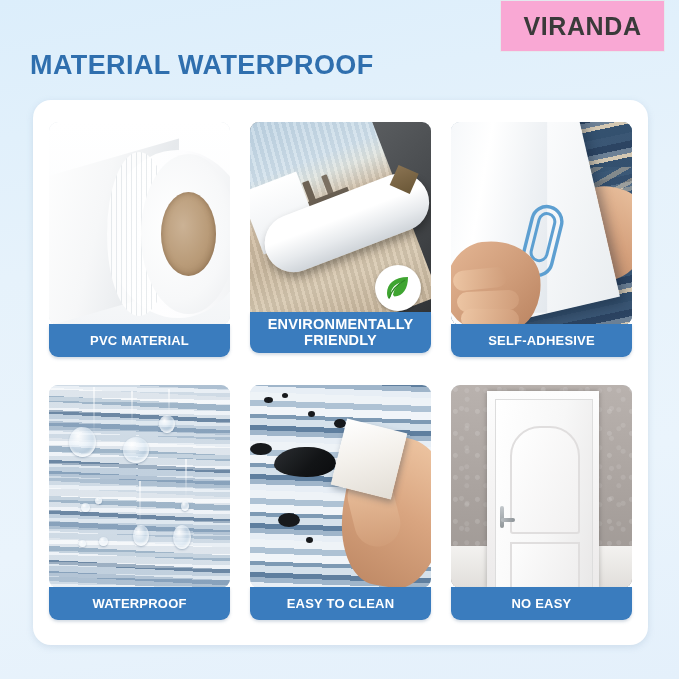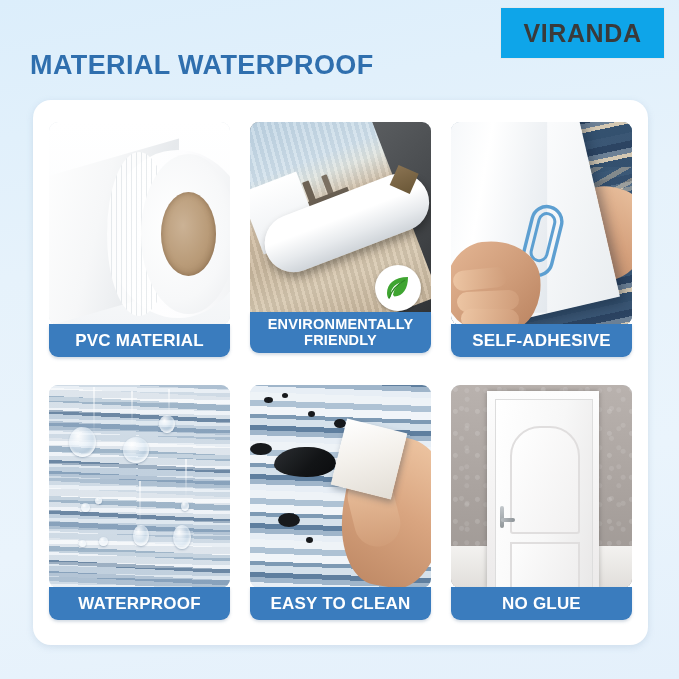--- a/index.html
+++ b/index.html
@@ -5,22 +5,22 @@
   html,body{margin:0;padding:0;}
   body{
     width:679px;height:679px;overflow:hidden;
     font-family:"Liberation Sans", sans-serif;
     background:linear-gradient(170deg,#dceefb 0%,#e6f2fb 35%,#eaf4fc 70%,#e4f0fb 100%);
   }
   .page{position:relative;width:679px;height:679px;}
 
   
   .brand-box{
-    position:absolute;left:500px;top:7px;width:163px;height:50px;
-    background:#0ea5e9;border:1px solid #e3e9ee;
+    position:absolute;left:500px;top:0;width:163px;height:50px;
+    background:#f9a8d4;border:1px solid #e3e9ee;
     display:flex;align-items:center;justify-content:center;
   }
   .brand-text{
     font-size:25px;font-weight:bold;color:#3a3a3a;letter-spacing:.6px;
     font-family:"Liberation Sans", sans-serif;
   }
 
   
   .heading{
     position:absolute;left:30px;top:50px;
@@ -49,21 +49,21 @@
   .label{
     position:absolute;left:0;top:202px;width:181px;height:33px;
     background:#3a7cbe;
     border-radius:0 0 9px 9px;
     display:flex;align-items:center;justify-content:center;
     text-align:center;
     box-shadow:0 2px 3px rgba(90,120,150,.25);
   }
   .label.tall{top:190px;height:41px;}
   .label span{
-    color:#ffffff;font-size:17px;font-weight:bold;letter-spacing:.2px;line-height:1.05;
+    color:#ffffff;font-size:13px;font-weight:bold;letter-spacing:.2px;line-height:1.05;
   }
   .label.tall span{font-size:14.5px;}
 
   
   .pvc-bg{position:absolute;inset:0;background:
       linear-gradient(180deg,#ffffff 0%,#fbfcfd 55%,#f3f5f7 100%);}
   .pvc-sheet{
     position:absolute;left:-20px;top:38px;width:150px;height:150px;
     background:linear-gradient(105deg,#ffffff 0%,#f6f7f8 45%,#e6e9ec 78%,#f2f4f6 100%);
     transform:skewY(-16deg);
@@ -427,18 +427,18 @@
         <div class="ng-baseboard"></div>
         <div class="ng-frame"></div>
         <div class="ng-door">
           <div class="ng-panel-top"></div>
           <div class="ng-panel-bot"></div>
           <div class="ng-handle2"></div>
           <div class="ng-handle"></div>
         </div>
       </div>
       <div class="label">
-        <span>NO GLUE</span>
+        <span>NO EASY</span>
       </div>
     </div>
 
   </div>
 </div>
 
 </body></html>

